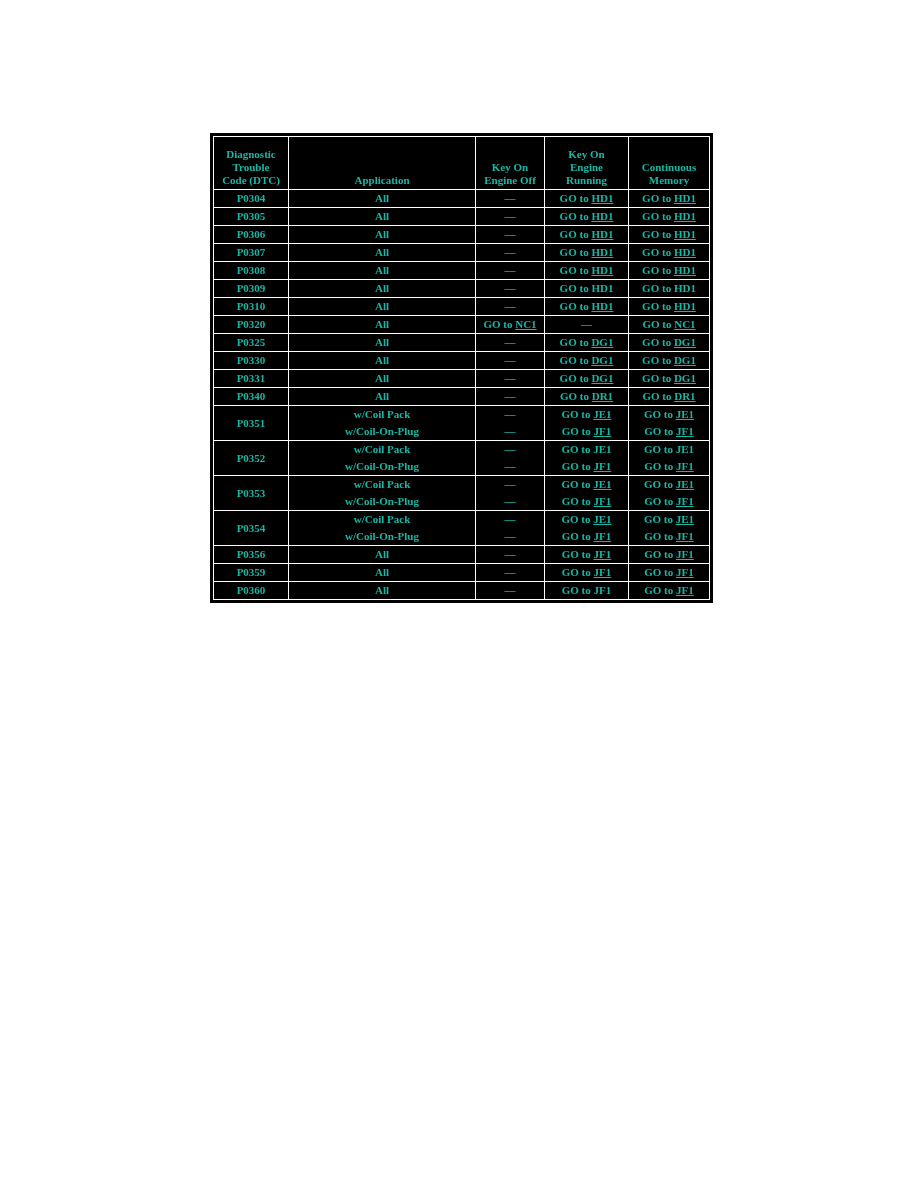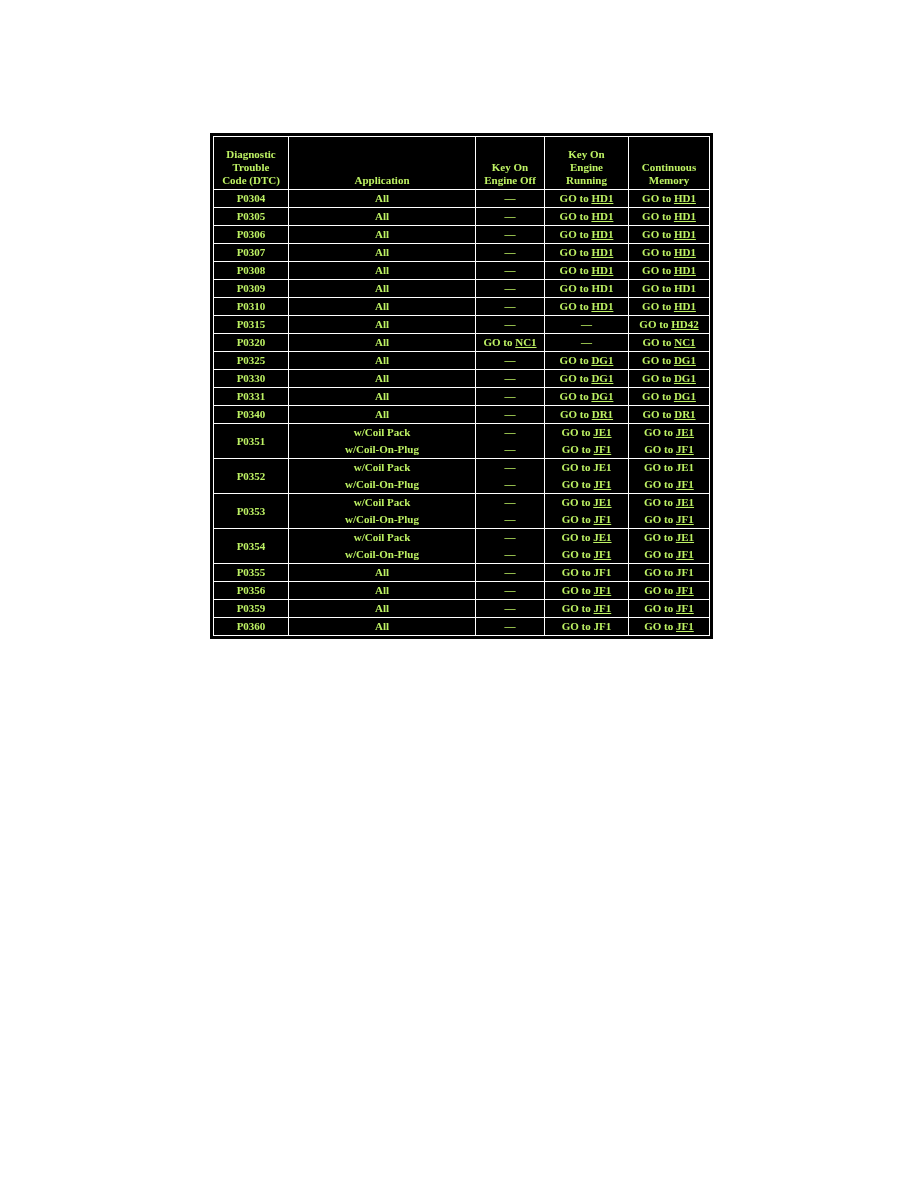--- a/index.html
+++ b/index.html
@@ -20,21 +20,21 @@
     left: 210px;
     top: 133px;
     background: #000000;
     padding: 3px;
   }
   table.dtc-table {
     border-collapse: collapse;
     table-layout: fixed;
     width: 496px;
     background: #000000;
-    color: #bef264;
+    color: #14b8a6;
   }
   .dtc-table th,
   .dtc-table td {
     border: 1px solid #ffffff;
     text-align: center;
     padding: 0 2px;
     font-size: 11px;
     font-weight: bold;
     overflow: hidden;
   }
@@ -200,37 +200,20 @@
             </td>
             <td>
               <div class="line">GO to <span class="u">HD1</span></div>
             </td>
             <td>
               <div class="line">GO to <span class="u">HD1</span></div>
             </td>
           </tr>
           <tr>
             <td>
-              <div class="line">P0315</div>
-            </td>
-            <td>
-              <div class="line">All</div>
-            </td>
-            <td>
-              <div class="line">—</div>
-            </td>
-            <td>
-              <div class="line">—</div>
-            </td>
-            <td>
-              <div class="line">GO to <span class="u">HD42</span></div>
-            </td>
-          </tr>
-          <tr>
-            <td>
               <div class="line">P0320</div>
             </td>
             <td>
               <div class="line">All</div>
             </td>
             <td>
               <div class="line">GO to <span class="u">NC1</span></div>
             </td>
             <td>
               <div class="line">—</div>
@@ -382,37 +365,20 @@
               <div class="line">—</div>
               <div class="line">—</div>
             </td>
             <td>
               <div class="line">GO to <span class="u">JE1</span></div>
               <div class="line">GO to <span class="u">JF1</span></div>
             </td>
             <td>
               <div class="line">GO to <span class="u">JE1</span></div>
               <div class="line">GO to <span class="u">JF1</span></div>
-            </td>
-          </tr>
-          <tr>
-            <td>
-              <div class="line">P0355</div>
-            </td>
-            <td>
-              <div class="line">All</div>
-            </td>
-            <td>
-              <div class="line">—</div>
-            </td>
-            <td>
-              <div class="line">GO to <span class="">JF1</span></div>
-            </td>
-            <td>
-              <div class="line">GO to <span class="">JF1</span></div>
             </td>
           </tr>
           <tr>
             <td>
               <div class="line">P0356</div>
             </td>
             <td>
               <div class="line">All</div>
             </td>
             <td>

